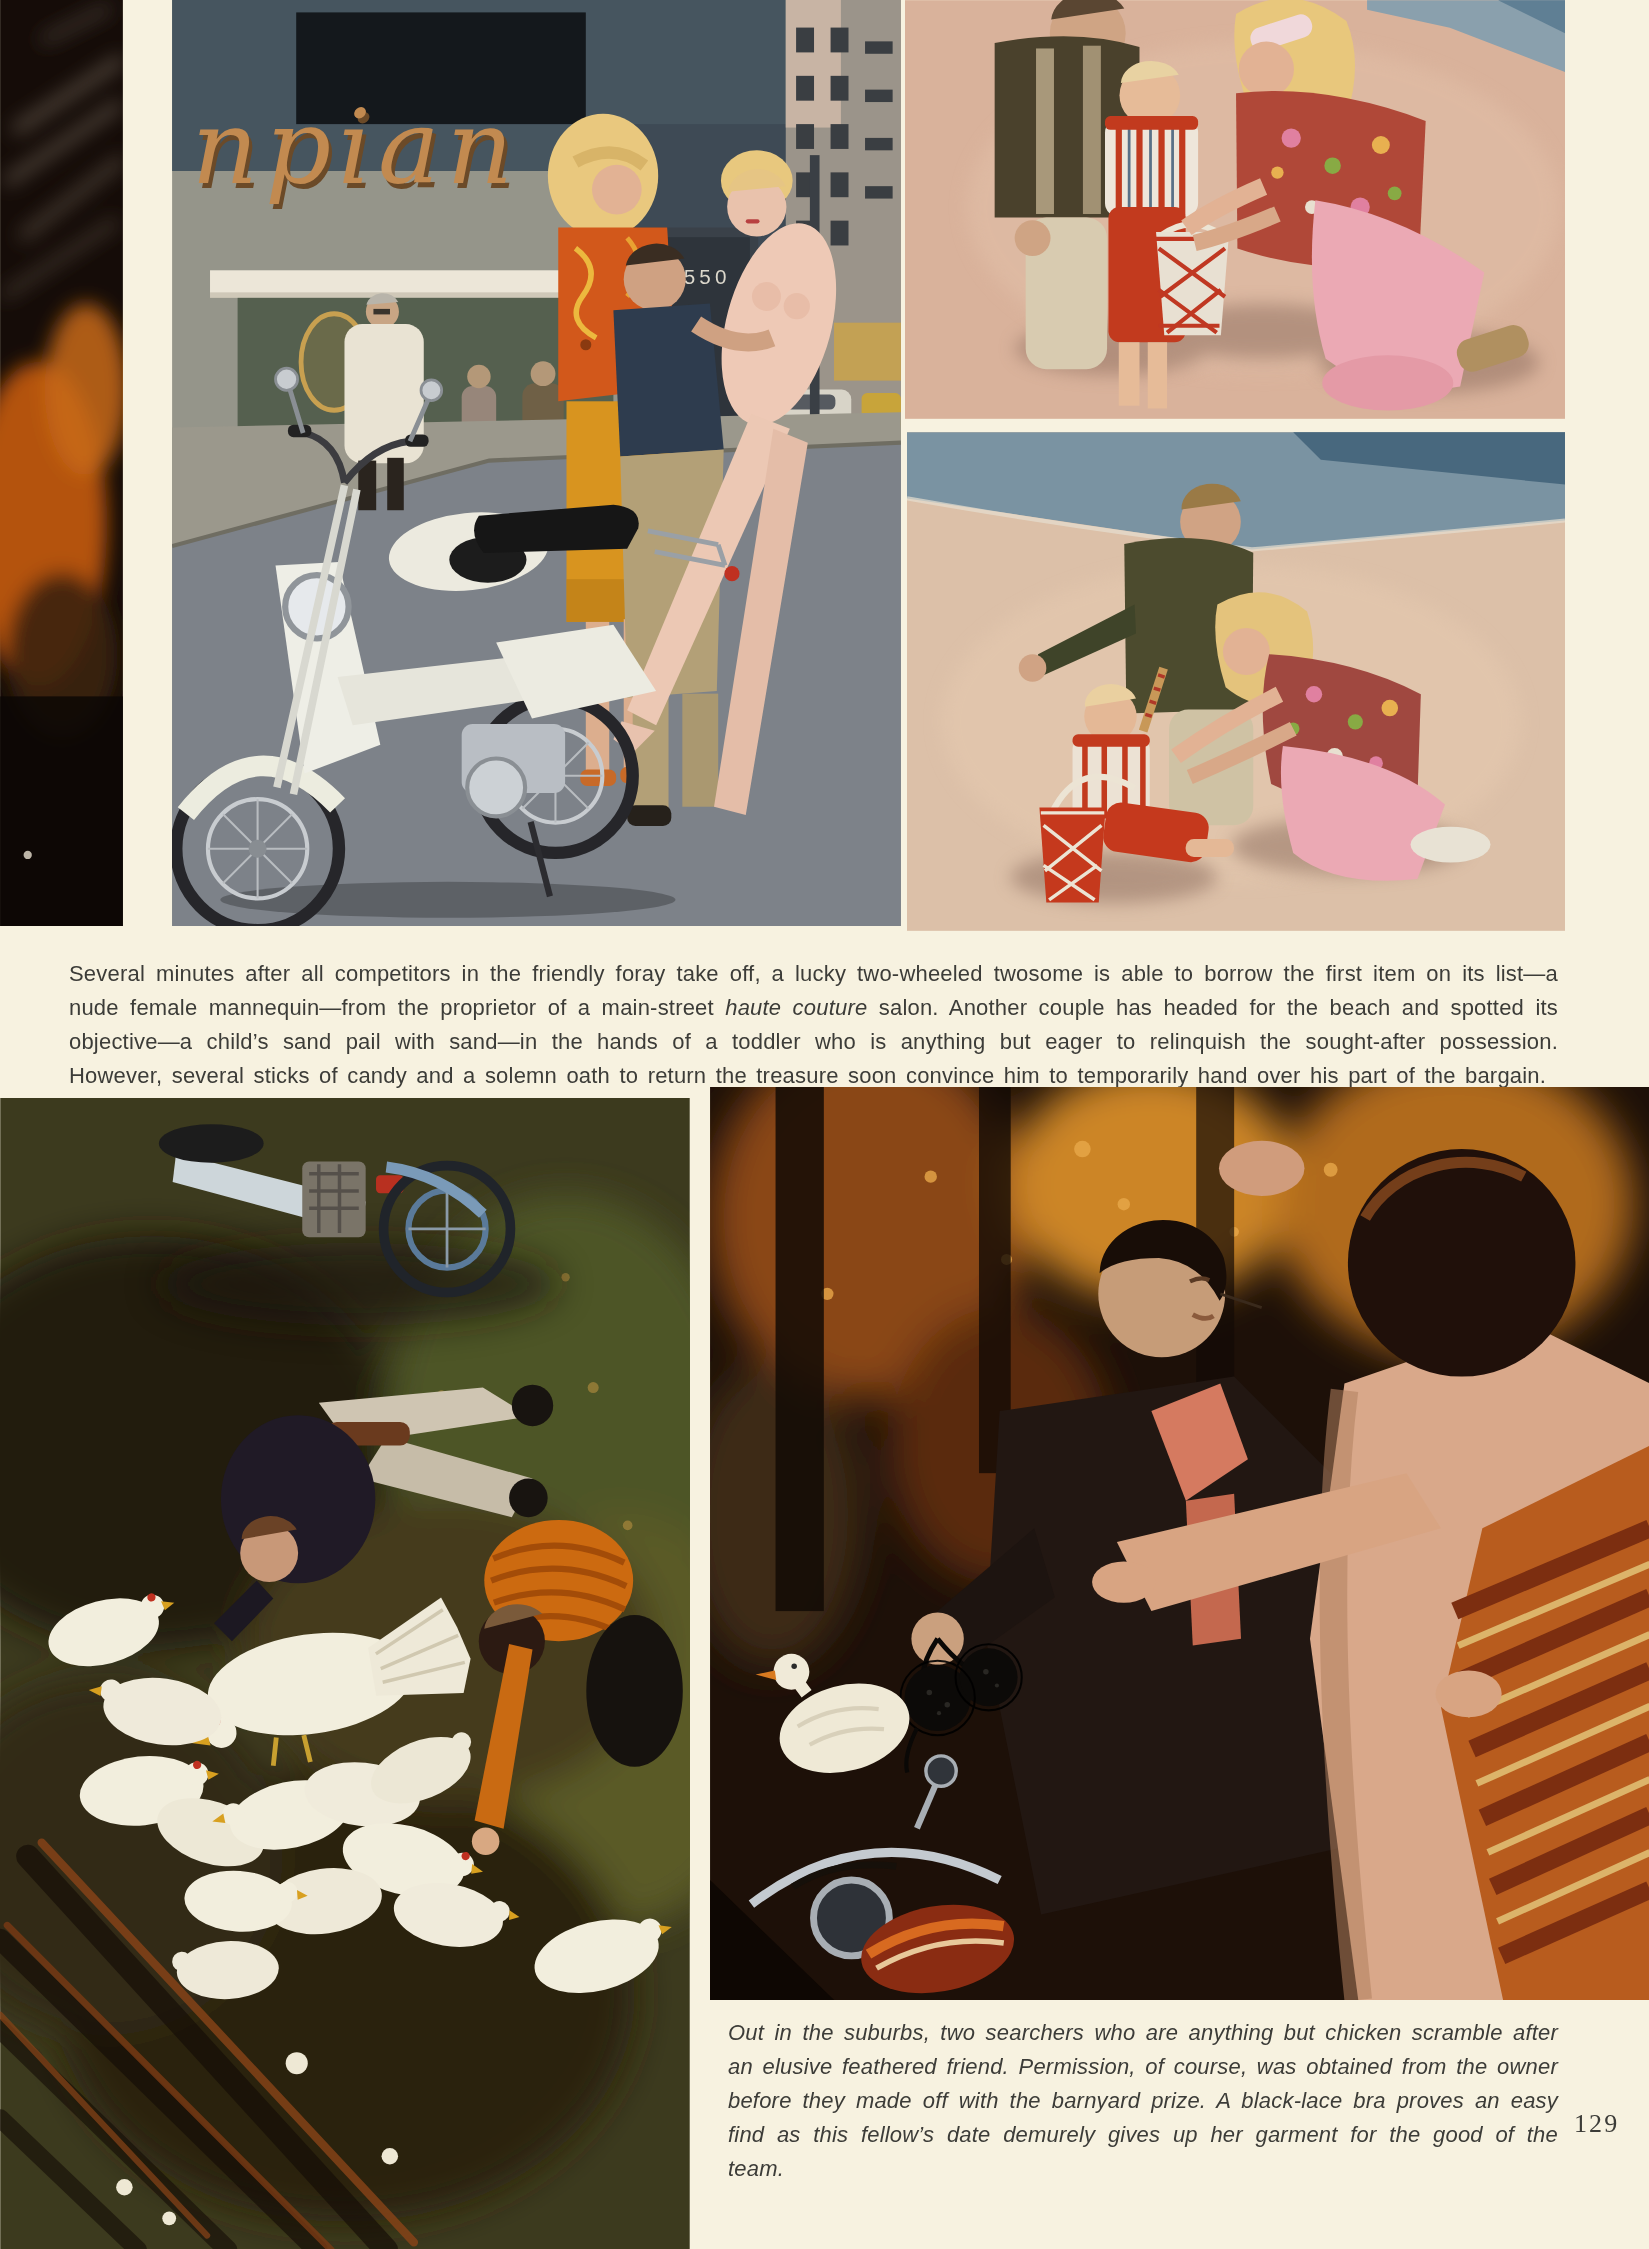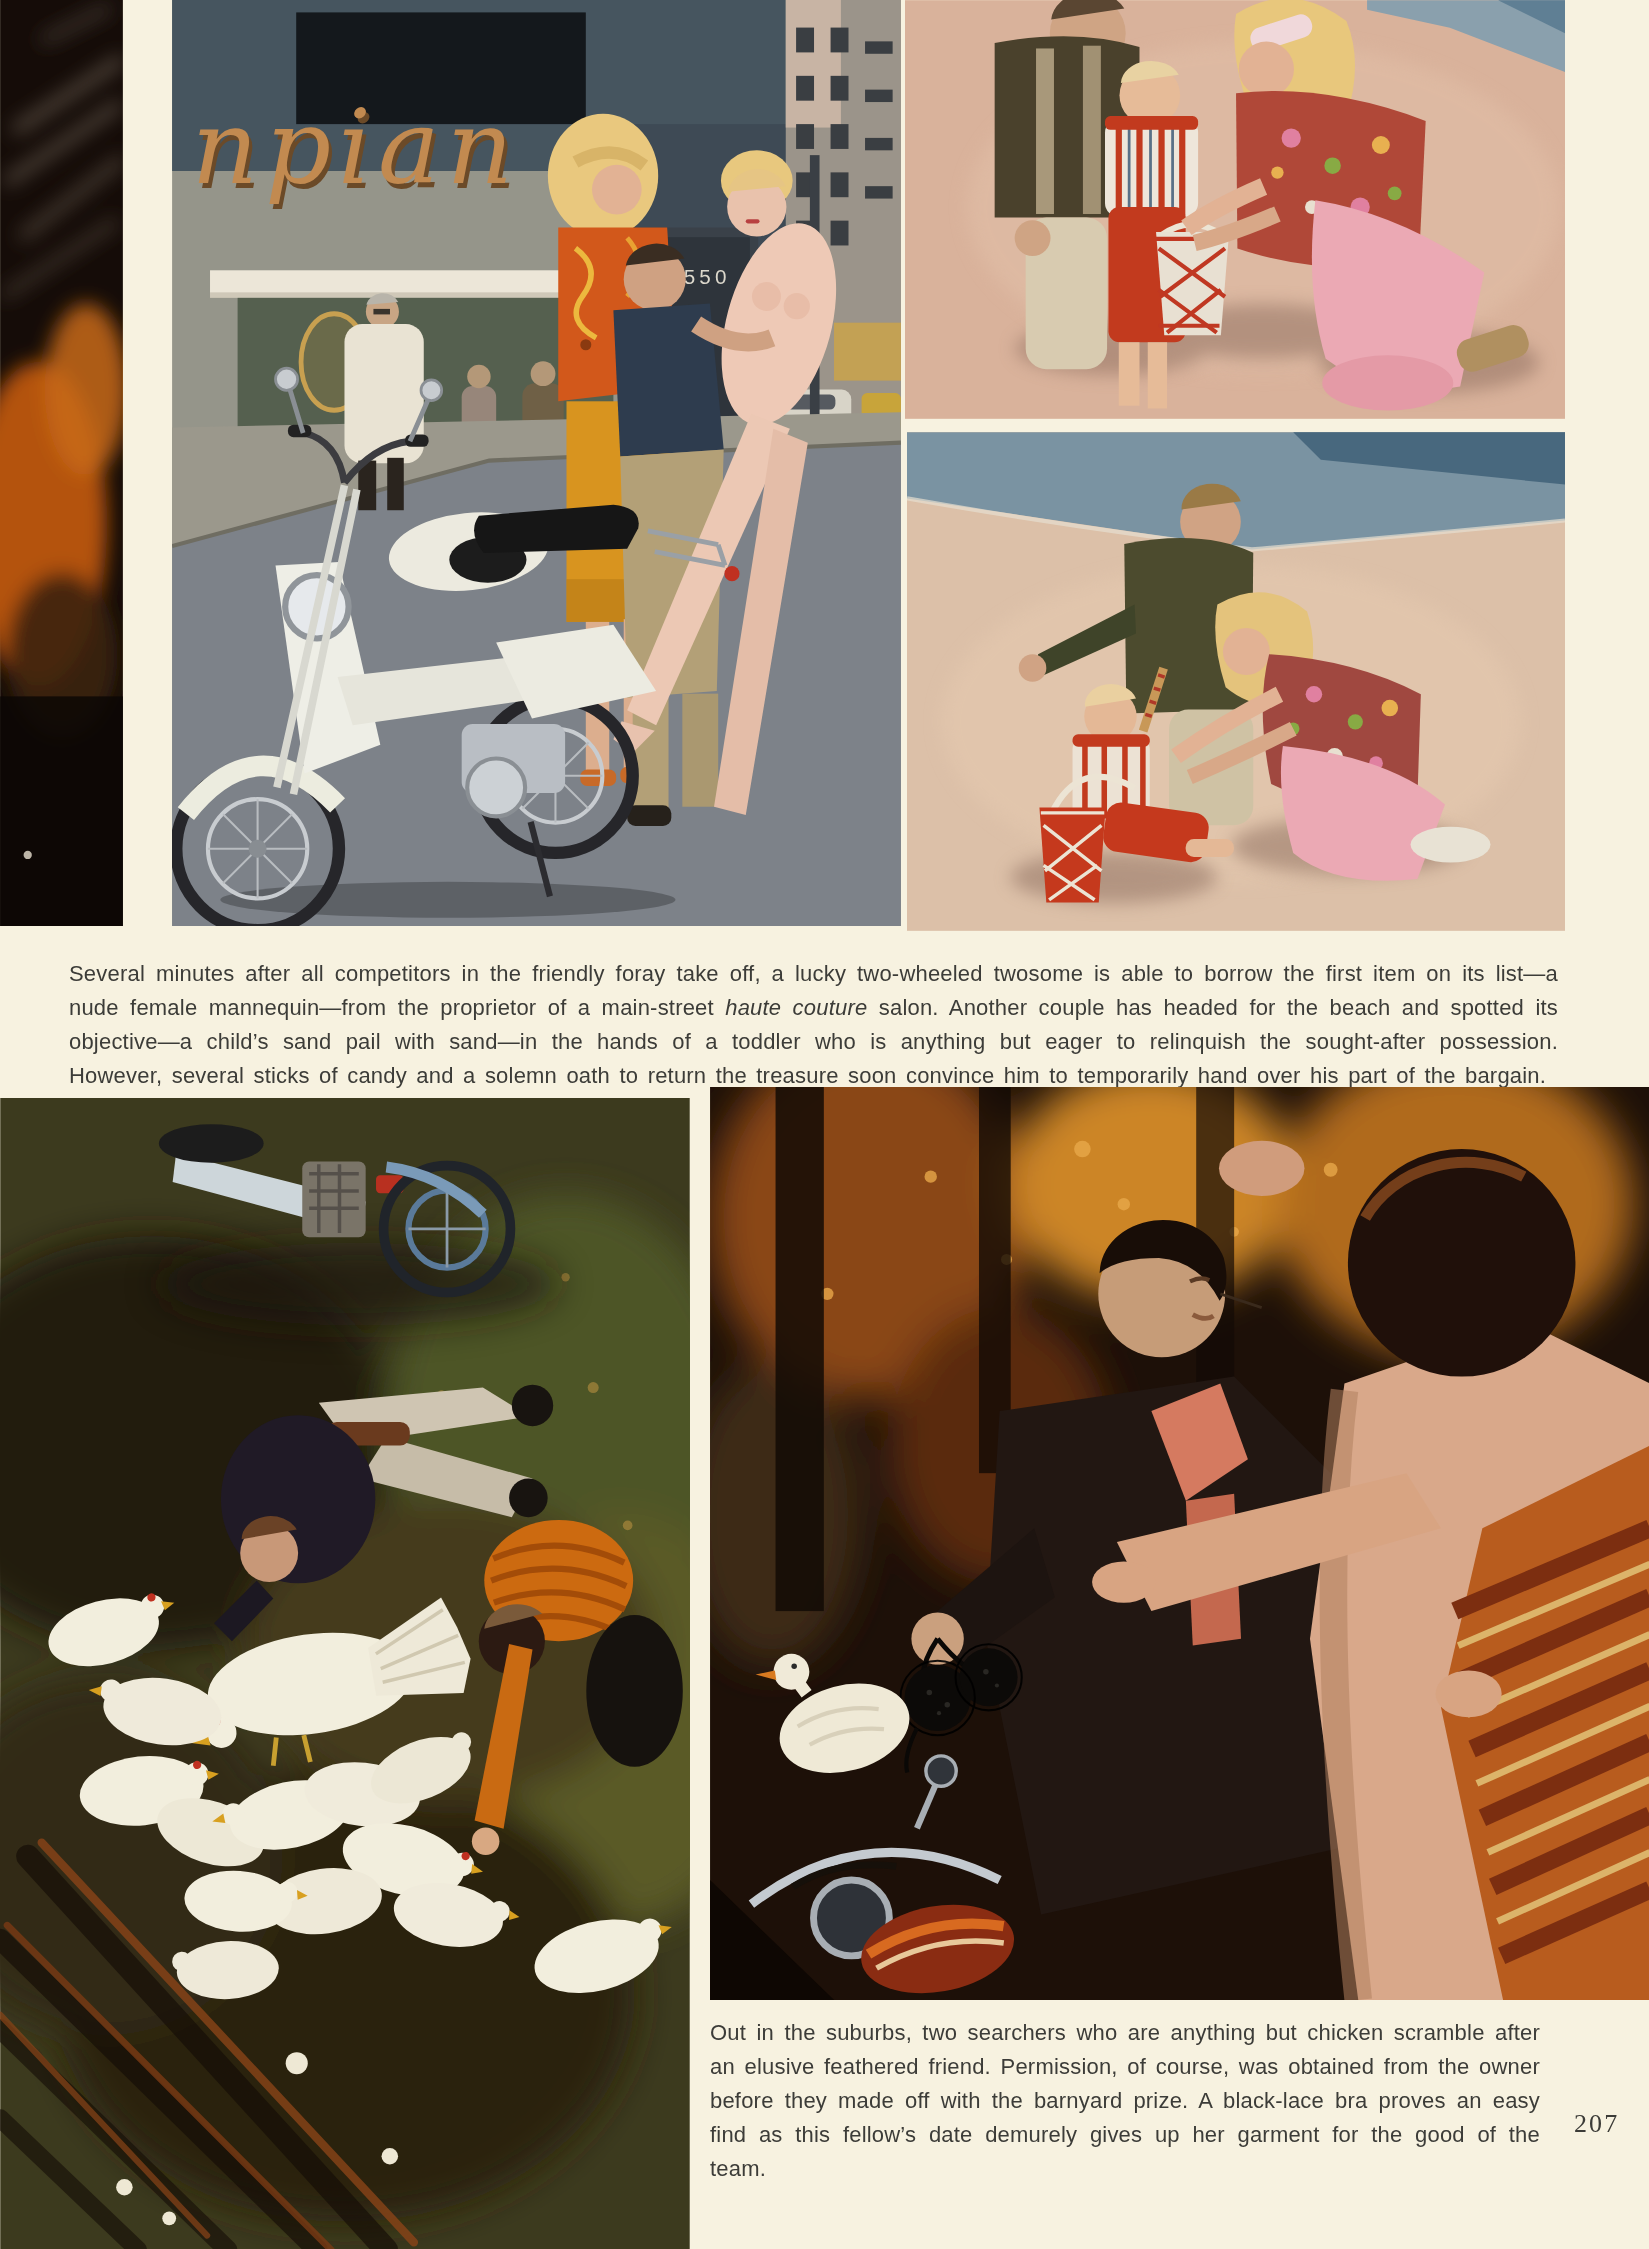--- a/index.html
+++ b/index.html
@@ -9,21 +9,21 @@
   figure.ph svg{display:block;}
   #ph-strip   {left:0;      top:0;     width:123px;  height:926px;}
   #ph-street  {left:148px;  top:0;     width:729px; height:926px;padding-left:24px;}
   #ph-beach1  {left:905px; top:0;     width:660px;  height:419px;}
   #ph-beach2  {left:907px; top:432px; width:658px;  height:499px;}
   #ph-chick   {left:0;      top:1098px;width:690px; height:1152px;}
   #ph-couple  {left:710px; top:1087px;width:940px; height:913px;}
   .cap{position:absolute;color:#3c3c38;font-size:22px;line-height:34px;
        text-align:justify;letter-spacing:0.2px;word-spacing:3.1px;margin:0;}
   #cap-main  {left:69px;  top:957px; width:1489px;}
-  #cap-bottom{left:710px; top:2016px; width:830px;}
+  #cap-bottom{left:728px; top:2016px; width:830px;font-style:italic;}
   #folio{position:absolute;left:1574px;top:2109px;color:#3c3c38;
          font-family:"Liberation Serif",serif;font-size:26px;letter-spacing:2.1px;}
   .cap i{font-style:italic;}
 </style>
 </head>
 <body>
 
 <div class="page">
 
   <figure class="ph" id="ph-strip">
@@ -616,16 +616,16 @@
           <path d="M230,1240 q100,-40 200,-6" stroke="#d86a20" stroke-width="15" fill="none"></path>
           <path d="M238,1262 q95,-34 188,-4" stroke="#e8c89a" stroke-width="8" fill="none"></path>
         </g>
         <path d="M120,1160 q60,-40 150,-30" stroke="#16100a" stroke-width="10" fill="none"></path>
       </g>
       <polygon points="0,1150 180,1324 0,1324" fill="#0e0703"></polygon>
     </svg>
   </figure>
 
   <div class="cap" id="cap-bottom"><span>Out in the suburbs, two searchers who are anything but chicken scramble after an elusive feathered friend. Permission, of course, was obtained from the owner before they made off with the barnyard prize. A black-lace bra proves an easy find as this fellow’s date demurely gives up her garment for the good of the team.</span></div>
-  <div id="folio">207</div>
+  <div id="folio">129</div>
 
 </div>
 
 
 </body></html>

